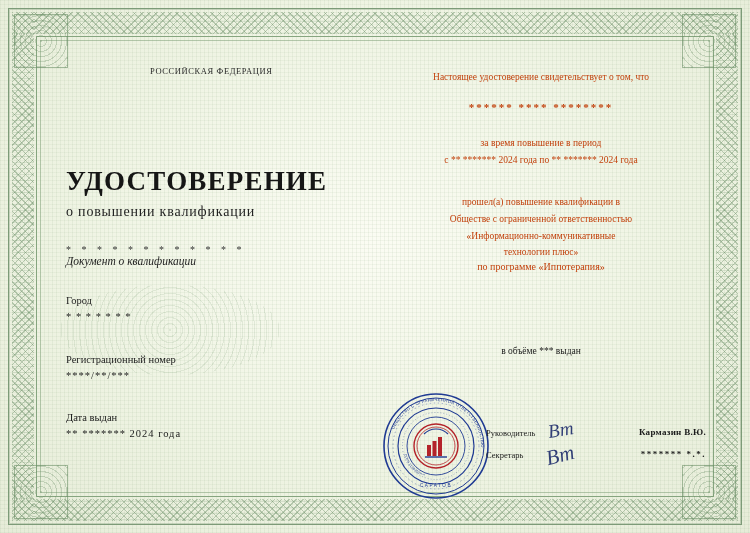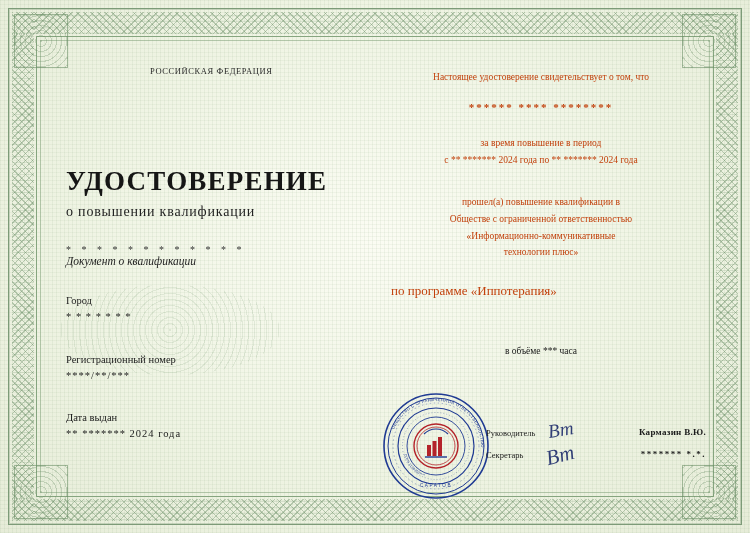--- a/index.html
+++ b/index.html
@@ -159,22 +159,22 @@
     font-size: 9.5px;
     line-height: 1.75;
   }
   .org {
     margin-top: 26px;
     text-align: center;
     font-size: 9.5px;
     line-height: 1.75;
   }
   .program {
-    margin-top: 22px;
-    font-size: 13px;
+    text-align: center;
+    font-size: 10px;
   }
   .volume {
     position: absolute;
     left: 345px; top: 300px;
     width: 300px;
     text-align: center;
     font-size: 9.5px;
     color: #1b1b1b;
   }
 
@@ -275,21 +275,21 @@
       </div>
       <div class="org">
         <div>прошел(а) повышение квалификации в</div>
         <div>Обществе с ограниченной ответственностью</div>
         <div>«Информационно-коммуникативные</div>
         <div>технологии плюс»</div>
       </div>
       <div class="program">по программе «Иппотерапия»</div>
     </div>
 
-    <div class="volume">в объёме *** часа</div>
+    <div class="volume">в объёме *** выдан</div>
 
     <div class="seal">
       <svg width="110" height="110" viewBox="0 0 110 110" aria-hidden="true">
         <defs>
           <path id="arcOuter" d="M 55,55 m -45,0 a 45,45 0 1,1 90,0 a 45,45 0 1,1 -90,0"></path>
           <path id="arcBottom" d="M 55,55 m -33,0 a 33,33 0 1,0 66,0"></path>
         </defs>
         <circle cx="55" cy="55" r="52" fill="none" stroke="#1f3a93" stroke-width="1.6"></circle>
         <circle cx="55" cy="55" r="48" fill="none" stroke="#1f3a93" stroke-width="1"></circle>
         <circle cx="55" cy="55" r="38" fill="none" stroke="#1f3a93" stroke-width="1.2"></circle>

